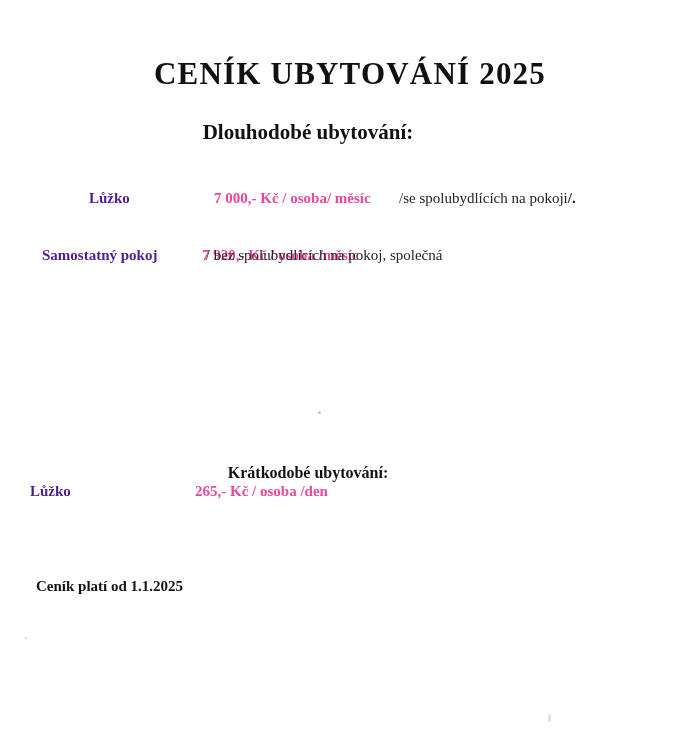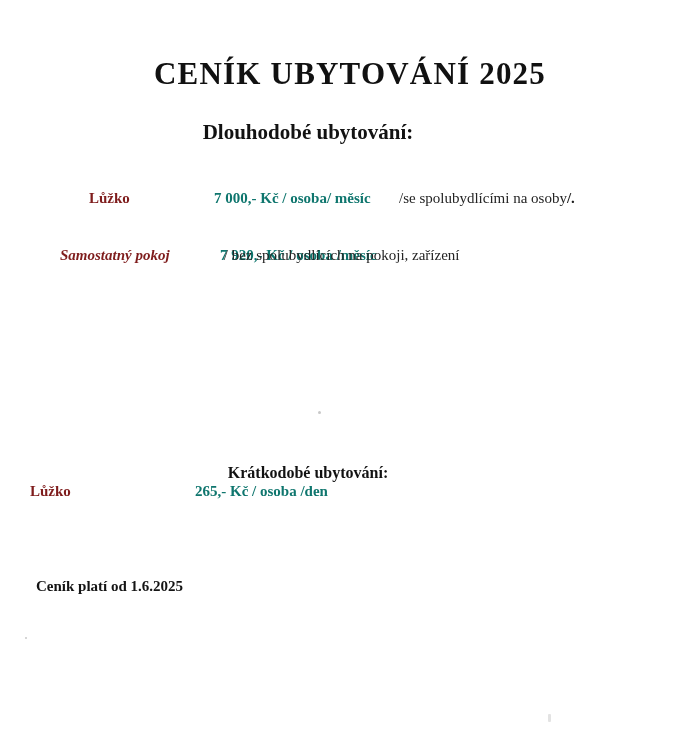--- a/index.html
+++ b/index.html
@@ -63,42 +63,42 @@
     line-height: 1.35;
   }
   .row-1 { top: 188px; }
   .row-2 { top: 245px; }
   .row-3 { top: 322px; }
   .row-4 { top: 481px; font-family: Liberation Serif, serif; }
 
   .label {
     font-weight: bold;
     display: inline-block;
-    color: #7f1d1d;
+    color: #4c1d95;
   }
   .price {
     font-weight: bold;
     display: inline-block;
-    color: #0f766e;
+    color: #ec4899;
   }
   .note {
     font-weight: normal;
     color: #242424;
   }
   .note-bold-tail {
     font-weight: bold;
   }
 
   
   .row-1 .label { margin-left: 89px; width: 125px; }
   .row-1 .price { width: 185px; }
 
   
   .row-2 .first-line { white-space: nowrap; }
-  .row-2 .label { margin-left: 60px; width: 160px; font-style: italic; }
+  .row-2 .label { margin-left: 42px; width: 160px; }
   .row-2 .price { width: 0; }
   .row-2 .second-line {
     text-align: center;
     margin-top: 2px;
     padding-left: 40px;
   }
 
   
   .row-3 .label { margin-left: 41px; }
   .row-3 .price { margin-left: 24px; }
@@ -137,36 +137,36 @@
 </head>
 <body>
 
 <div class="page">
 
   <div class="doc-title">CENÍK UBYTOVÁNÍ 2025</div>
 
   <div class="section-heading long">Dlouhodobé ubytování:</div>
 
   <div class="price-row row-1">
-    <span class="label">Lůžko</span><span class="price">7 000,- Kč / osoba/ měsíc</span><span class="note">/se spolubydlícími na osoby</span><span class="note-bold-tail">/.</span>
+    <span class="label">Lůžko</span><span class="price">7 000,- Kč / osoba/ měsíc</span><span class="note">/se spolubydlících na pokoji</span><span class="note-bold-tail">/.</span>
   </div>
 
   <div class="price-row row-2">
     <div class="first-line">
       <span class="label">Samostatný pokoj</span><span class="price">7 920,- Kč / osoba /měsíc</span>
-      <span class="note">/ bez spolubydlících na pokoji, zařízení</span>
+      <span class="note">/ bez spolubydlících na pokoj, společná</span>
     </div>
   </div>
 
 
   <div class="section-heading short">Krátkodobé ubytování:</div>
 
   <div class="price-row row-4">
     <span class="label">Lůžko</span><span class="price">265,- Kč  / osoba /den</span>
   </div>
 
-  <div class="validity">Ceník platí od 1.6.2025</div>
+  <div class="validity">Ceník platí od 1.1.2025</div>
 
   <div class="speck s1"></div>
   <div class="speck s2"></div>
   <div class="speck s3"></div>
 
 </div>
 
 </body></html>

